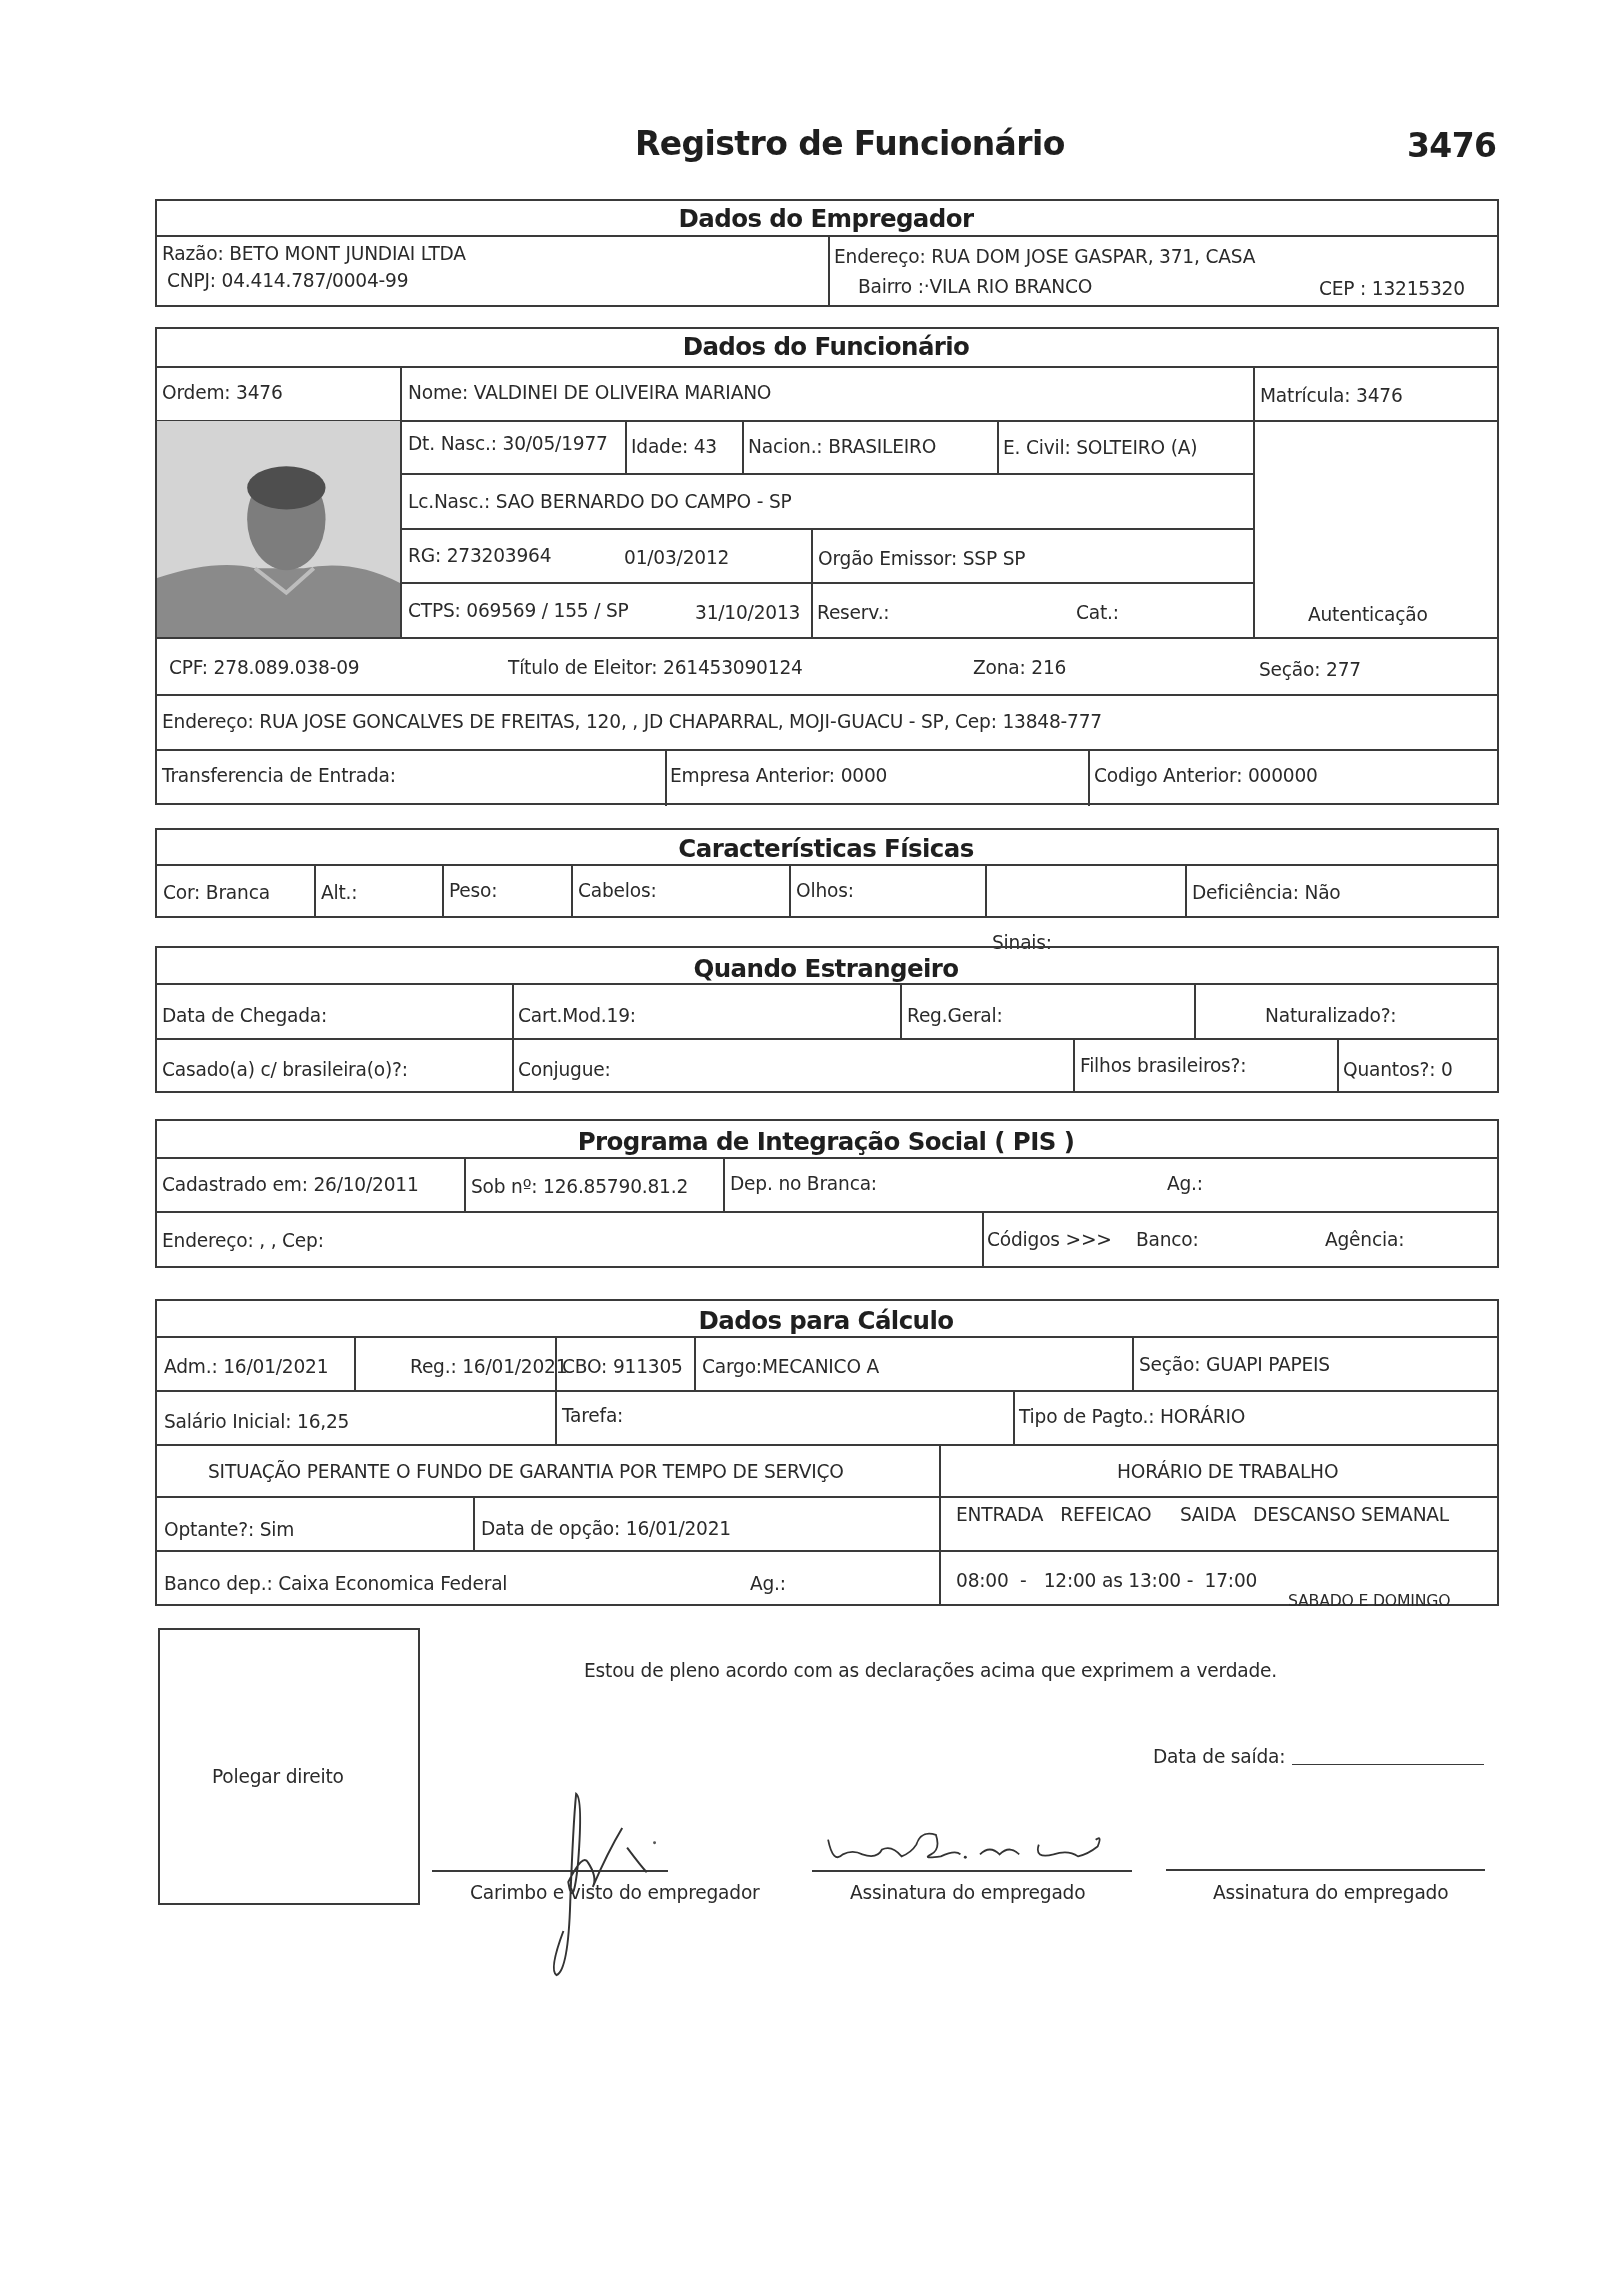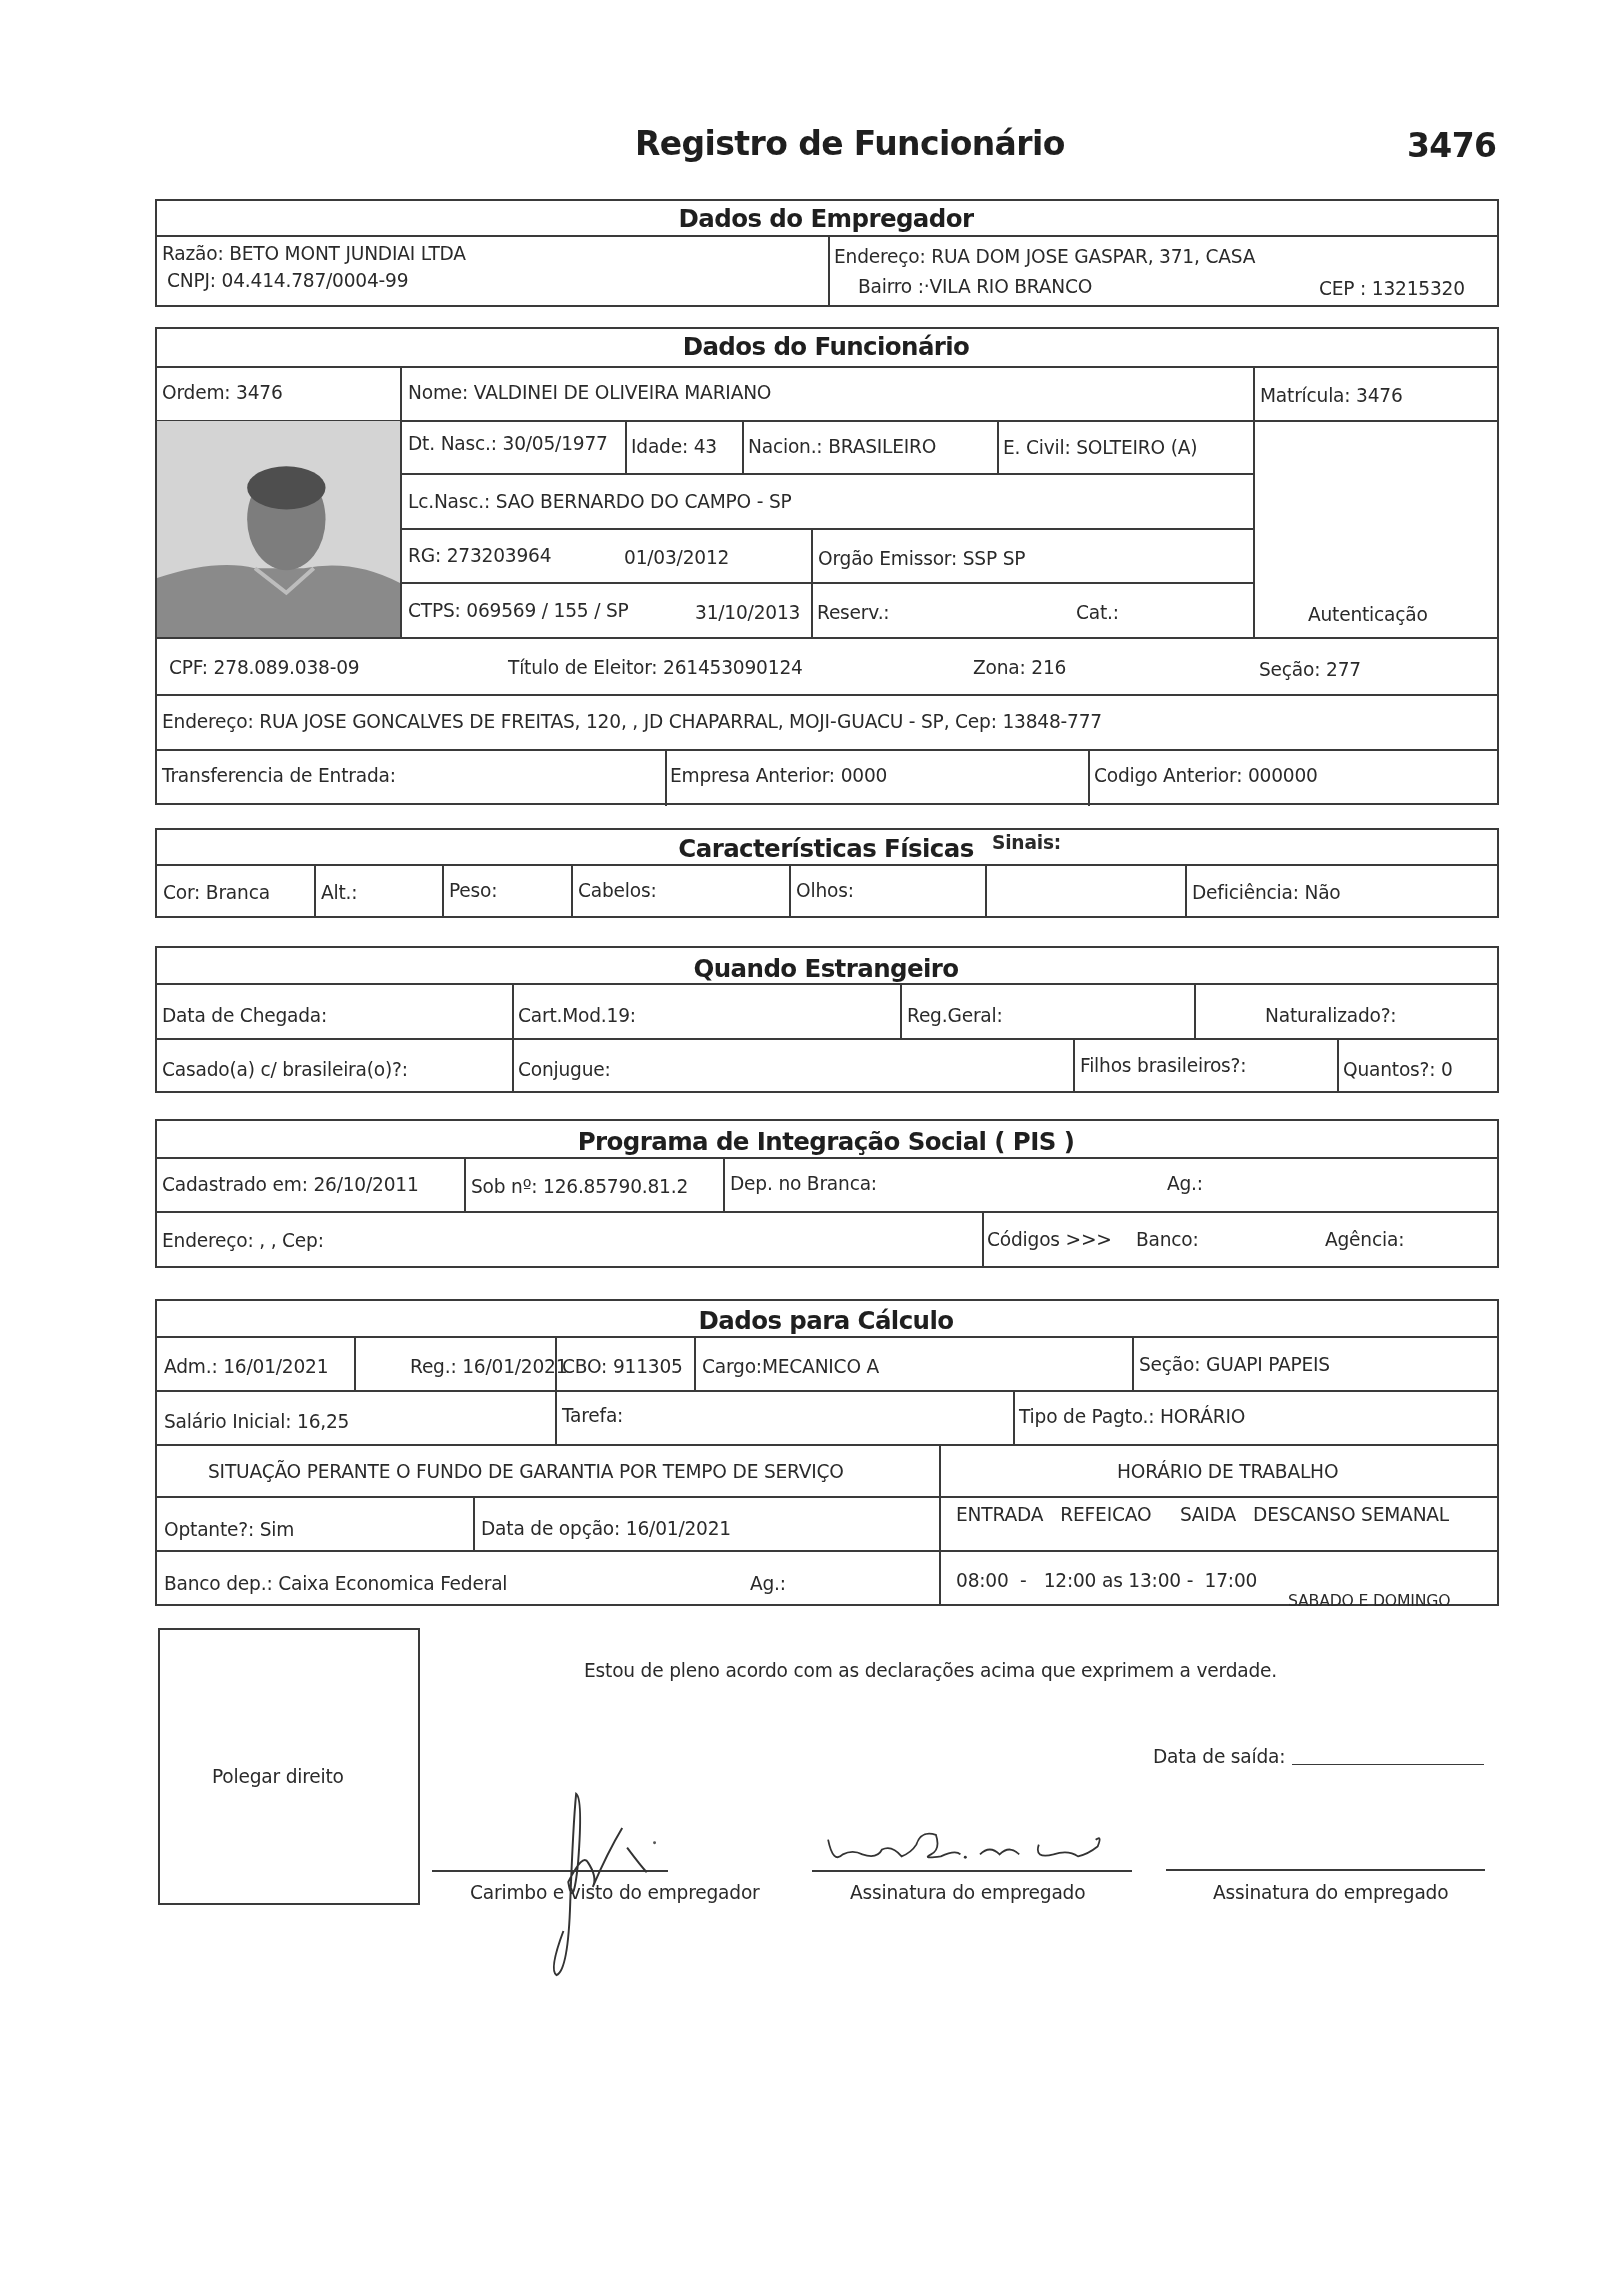--- a/index.html
+++ b/index.html
@@ -107,21 +107,21 @@
   <div class="vl" style="left:442px;top:864px;height:54px;"></div>
   <div class="vl" style="left:571px;top:864px;height:54px;"></div>
   <div class="vl" style="left:789px;top:864px;height:54px;"></div>
   <div class="vl" style="left:985px;top:864px;height:54px;"></div>
   <div class="vl" style="left:1185px;top:864px;height:54px;"></div>
   <div class="t" style="left:163px;top:884px;">Cor: Branca</div>
   <div class="t" style="left:321px;top:884px;">Alt.:</div>
   <div class="t" style="left:449px;top:882px;">Peso:</div>
   <div class="t" style="left:578px;top:882px;">Cabelos:</div>
   <div class="t" style="left:796px;top:882px;">Olhos:</div>
-  <div class="t" style="left:992px;top:834px;font-weight:bold;">Sinais:</div>
+  <div class="t" style="left:992px;top:934px;">Sinais:</div>
   <div class="t" style="left:1192px;top:884px;">Deficiência: Não</div>
 </div>
 
 <div>
   <div class="box" style="left:155px;top:946px;width:1344px;height:147px;"></div>
   <div class="hl" style="left:155px;top:983px;width:1344px;"></div>
   <div class="hdr" style="left:826px;top:957px;">Quando Estrangeiro</div>
   <div class="vl" style="left:512px;top:983px;height:110px;"></div>
   <div class="vl" style="left:900px;top:983px;height:55px;"></div>
   <div class="vl" style="left:1194px;top:983px;height:55px;"></div>

